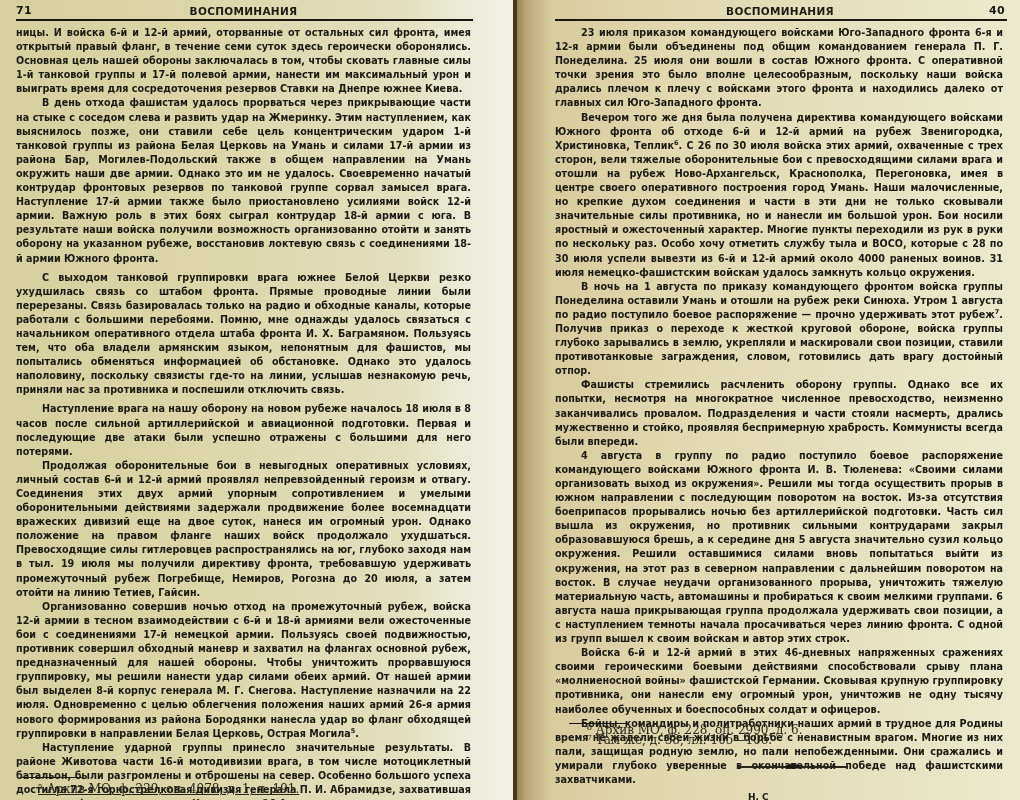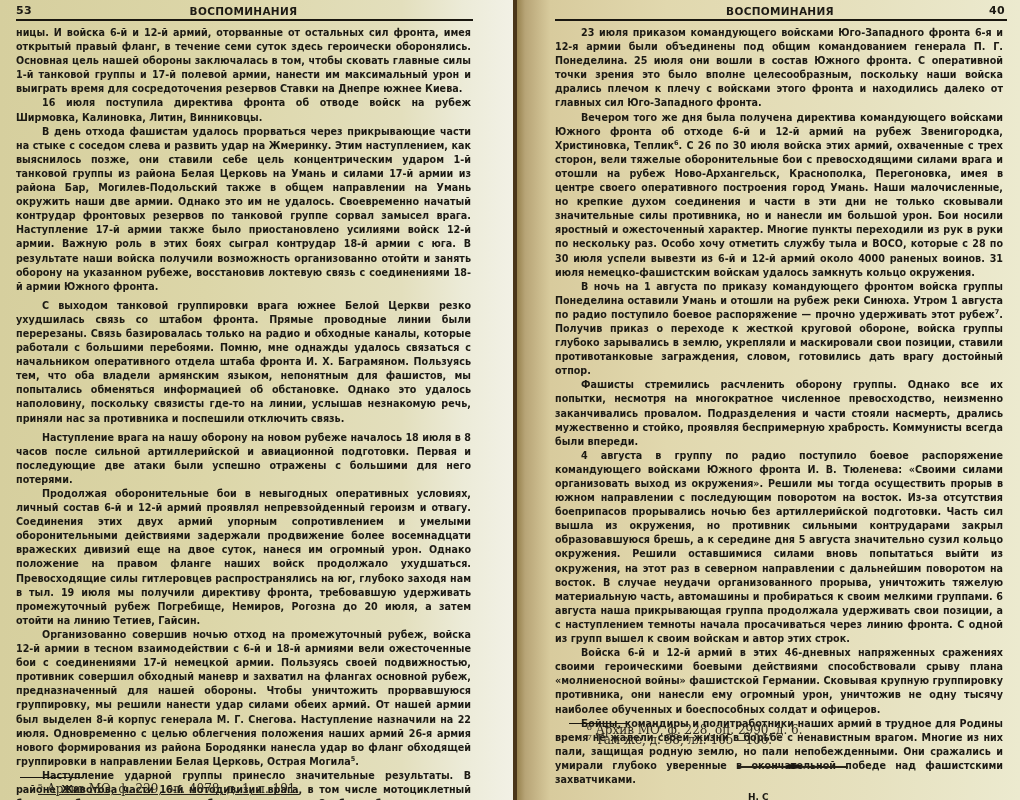--- a/index.html
+++ b/index.html
@@ -59,28 +59,27 @@
   }
   .cut-text {
     position:absolute; left:233px; top:792px; font-size:9px; font-weight:bold;
   }
 </style>
 </head>
 <body>
 
 <div class="page page-left">
   <div class="running-head" style="left:16px;width:455px;">
-    <span class="pnum" style="left:0;">53</span>
+    <span class="pnum" style="left:0;">71</span>
     <span class="title">ВОСПОМИНАНИЯ</span>
   </div>
   <div class="head-rule" style="left:16px;width:457px;"></div>
 
   <div class="text-block">
     <p class="cont">ницы. И войска 6-й и 12-й армий, оторванные от остальных сил фронта, имея открытый правый фланг, в течение семи суток здесь героически оборонялись. Основная цель нашей обороны заключалась в том, чтобы сковать главные силы 1-й танковой группы и 17-й полевой армии, нанести им максимальный урон и выиграть время для сосредоточения резервов Ставки на Днепре южнее Киева.</p>
-    <p>16 июля поступила директива фронта об отводе войск на рубеж Ширмовка, Калиновка, Литин, Винниковцы.</p>
     <p>В день отхода фашистам удалось прорваться через прикрывающие части на стыке с соседом слева и развить удар на Жмеринку. Этим наступлением, как выяснилось позже, они ставили себе цель концентрическим ударом 1-й танковой группы из района Белая Церковь на Умань и силами 17-й армии из района Бар, Могилев-Подольский также в общем направлении на Умань окружить наши две армии. Однако это им не удалось. Своевременно начатый контрудар фронтовых резервов по танковой группе сорвал замысел врага. Наступление 17-й армии также было приостановлено усилиями войск 12-й армии. Важную роль в этих боях сыграл контрудар 18-й армии с юга. В результате наши войска получили возможность организованно отойти и занять оборону на указанном рубеже, восстановив локтевую связь с соединениями 18-й армии Южного фронта.</p>
     <p class="gap">С выходом танковой группировки врага южнее Белой Церкви резко ухудшилась связь со штабом фронта. Прямые проводные линии были перерезаны. Связь базировалась только на радио и обходные каналы, которые работали с большими перебоями. Помню, мне однажды удалось связаться с начальником оперативного отдела штаба фронта И. Х. Баграмяном. Пользуясь тем, что оба владели армянским языком, непонятным для фашистов, мы попытались обменяться информацией об обстановке. Однако это удалось наполовину, поскольку связисты где-то на линии, услышав незнакомую речь, приняли нас за противника и поспешили отключить связь.</p>
     <p class="gap">Наступление врага на нашу оборону на новом рубеже началось 18 июля в 8 часов после сильной артиллерийской и авиационной подготовки. Первая и последующие две атаки были успешно отражены с большими для него потерями.</p>
     <p>Продолжая оборонительные бои в невыгодных оперативных условиях, личный состав 6-й и 12-й армий проявлял непревзойденный героизм и отвагу. Соединения этих двух армий упорным сопротивлением и умелыми оборонительными действиями задержали продвижение более восемнадцати вражеских дивизий еще на двое суток, нанеся им огромный урон. Однако положение на правом фланге наших войск продолжало ухудшаться. Превосходящие силы гитлеровцев распространялись на юг, глубоко заходя нам в тыл. 19 июля мы получили директиву фронта, требовавшую удерживать промежуточный рубеж Погребище, Немиров, Рогозна до 20 июля, а затем отойти на линию Тетиев, Гайсин.</p>
     <p><span>Организованно совершив ночью отход на промежуточный рубеж, войска 12-й армии в тесном взаимодействии с 6-й и 18-й армиями вели ожесточенные бои с соединениями 17-й немецкой армии. Пользуясь своей подвижностью, противник совершил обходный маневр и захватил на флангах основной рубеж, предназначенный для нашей обороны. Чтобы уничтожить прорвавшуюся группировку, мы решили нанести удар силами обеих армий. От нашей армии был выделен 8-й корпус генерала М. Г. Снегова. Наступление назначили на 22 июля. Одновременно с целью облегчения положения наших армий 26-я армия нового формирования из района Бородянки нанесла удар во фланг обходящей группировки в направлении Белая Церковь, Острая Могила</span><sup>5</sup><span>.</span></p>
     <p>Наступление ударной группы принесло значительные результаты. В районе Животова части 16-й мотодивизии врага, в том числе мотоциклетный батальон, были разгромлены и отброшены на север. Особенно большого успеха достигла 72-я горнострелковая дивизия генерала П. И. Абрамидзе, захватившая много трофеев и пленных. Контрудар 26-й армии сковал главные силы фашистов и задержал их продвижение на юго-восток. Большую роль здесь сыграл также 2-й механизированный корпус</p>
   </div>
 
   <div class="fn-rule" style="left:20px;top:777px;width:62px;"></div>
   <div class="footnotes" style="left:38px;top:784px;text-decoration:underline;">

